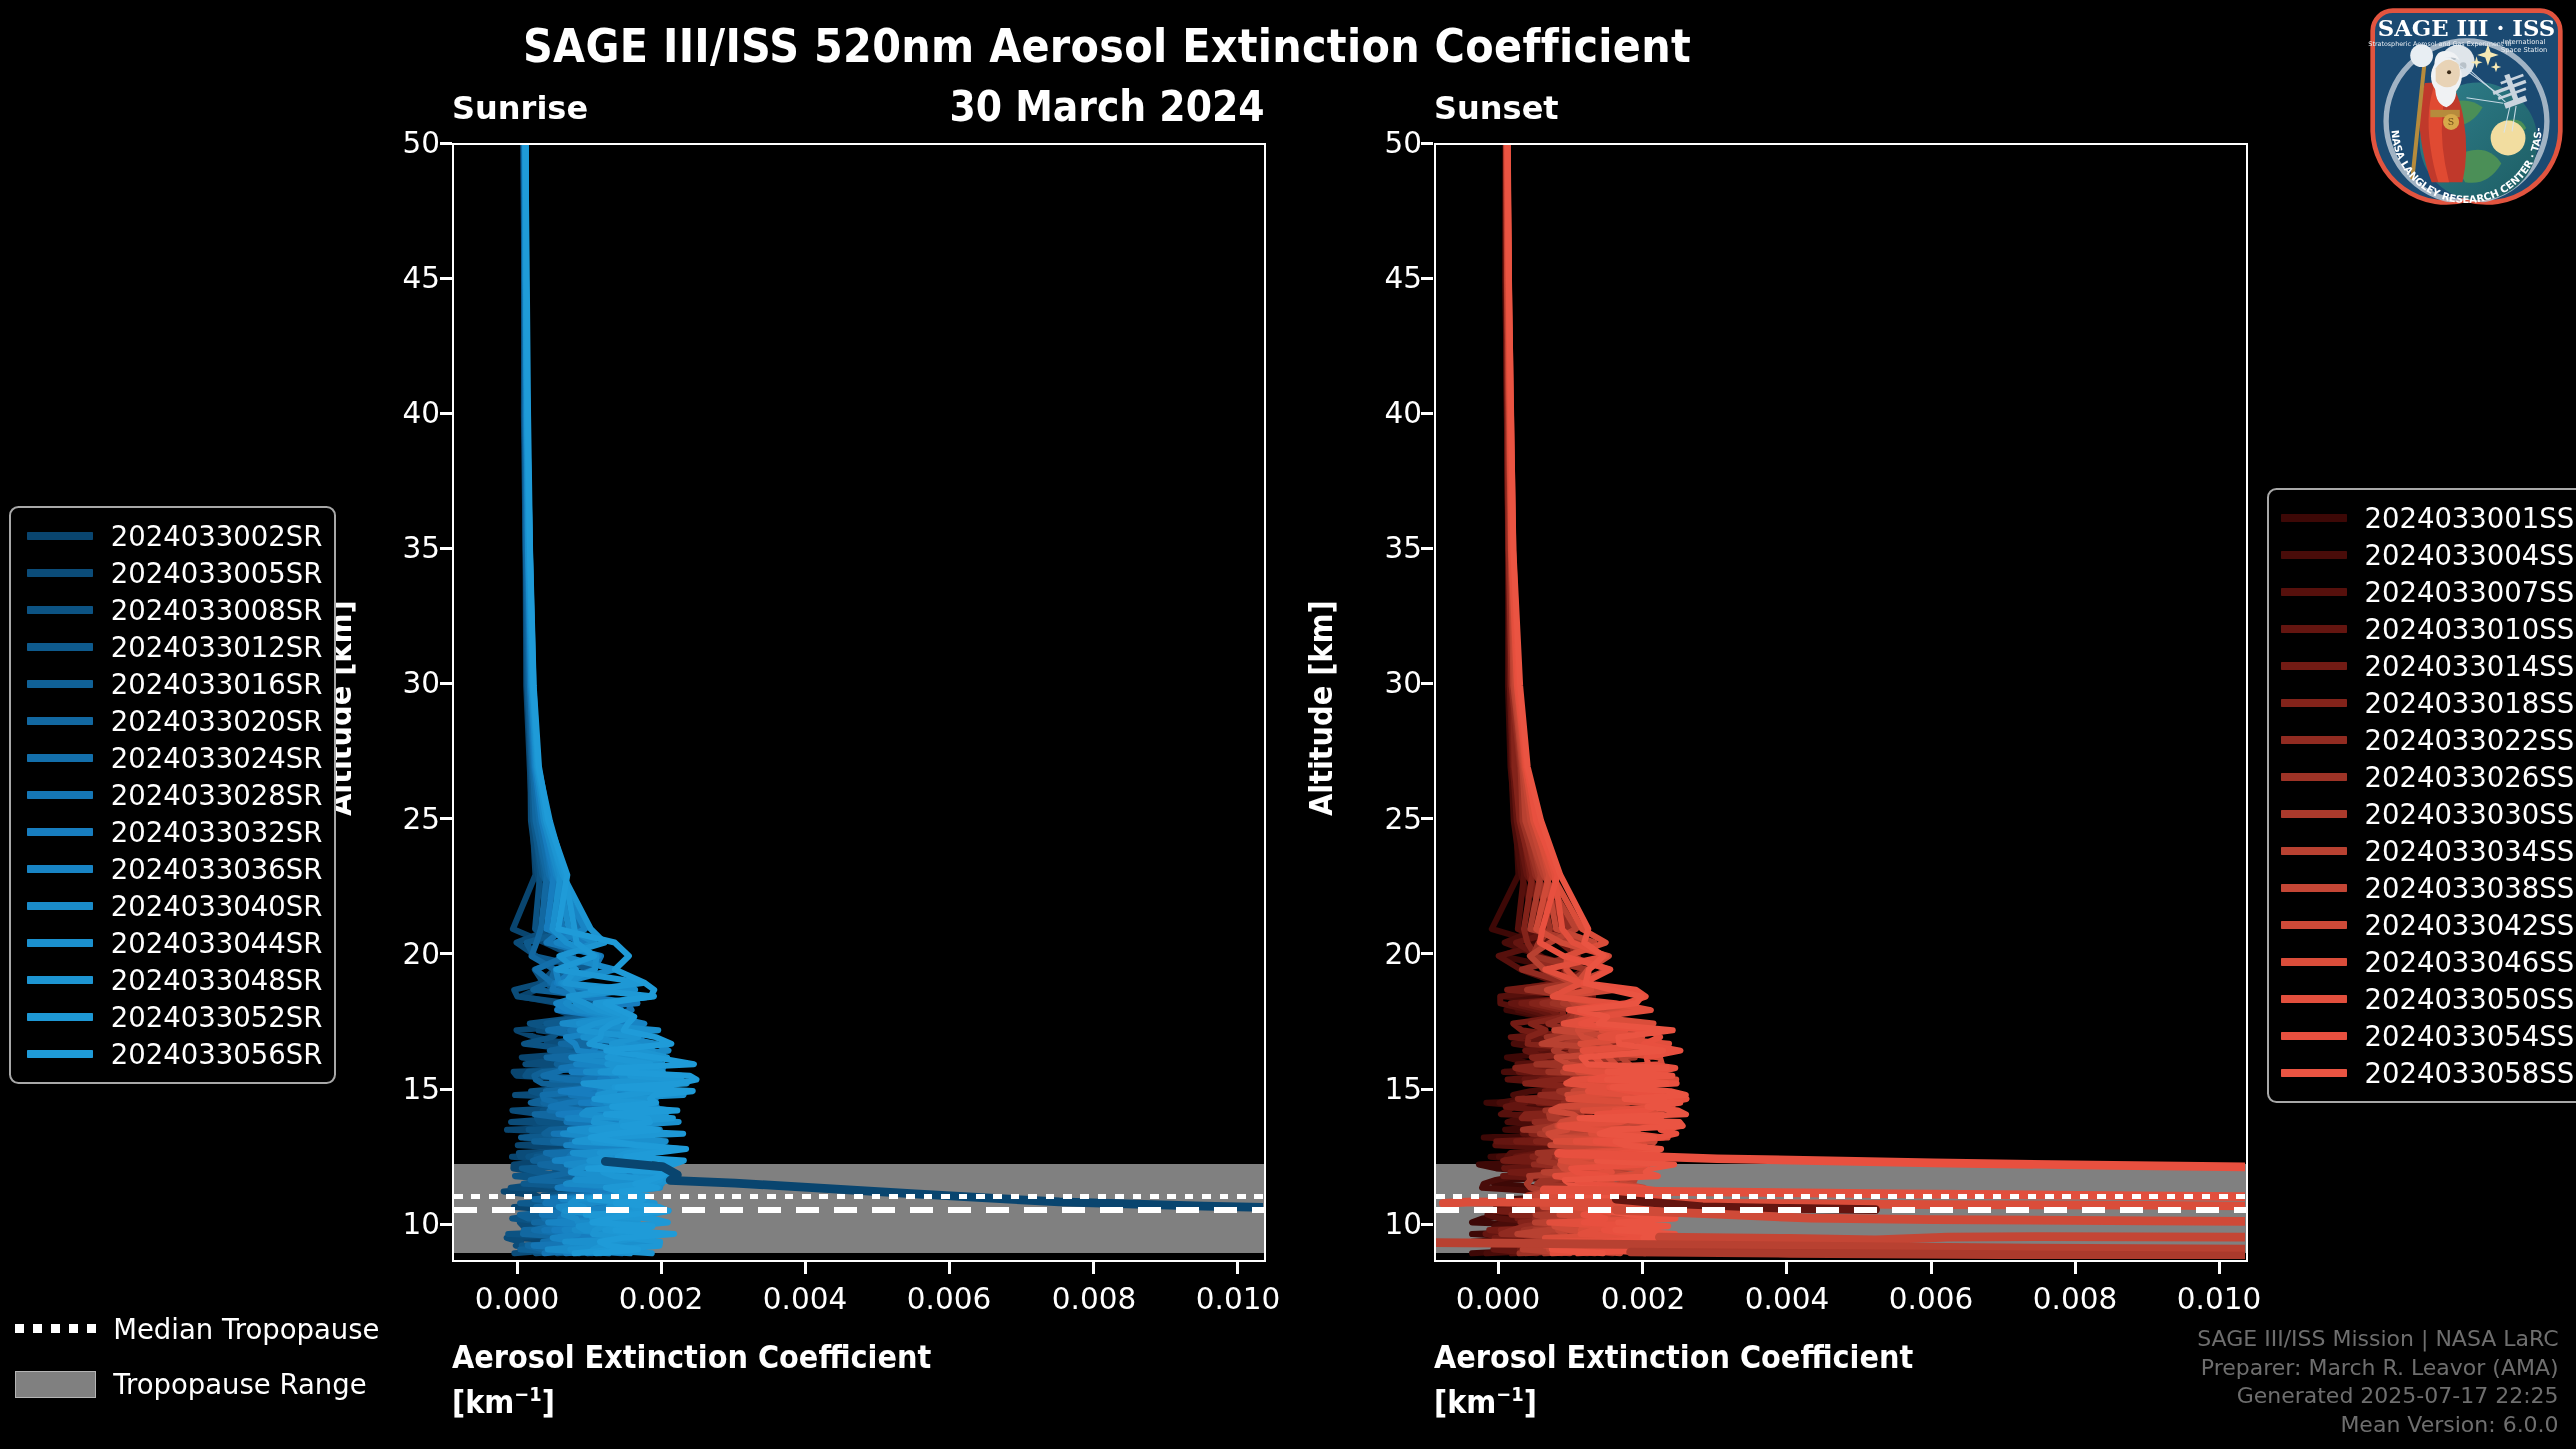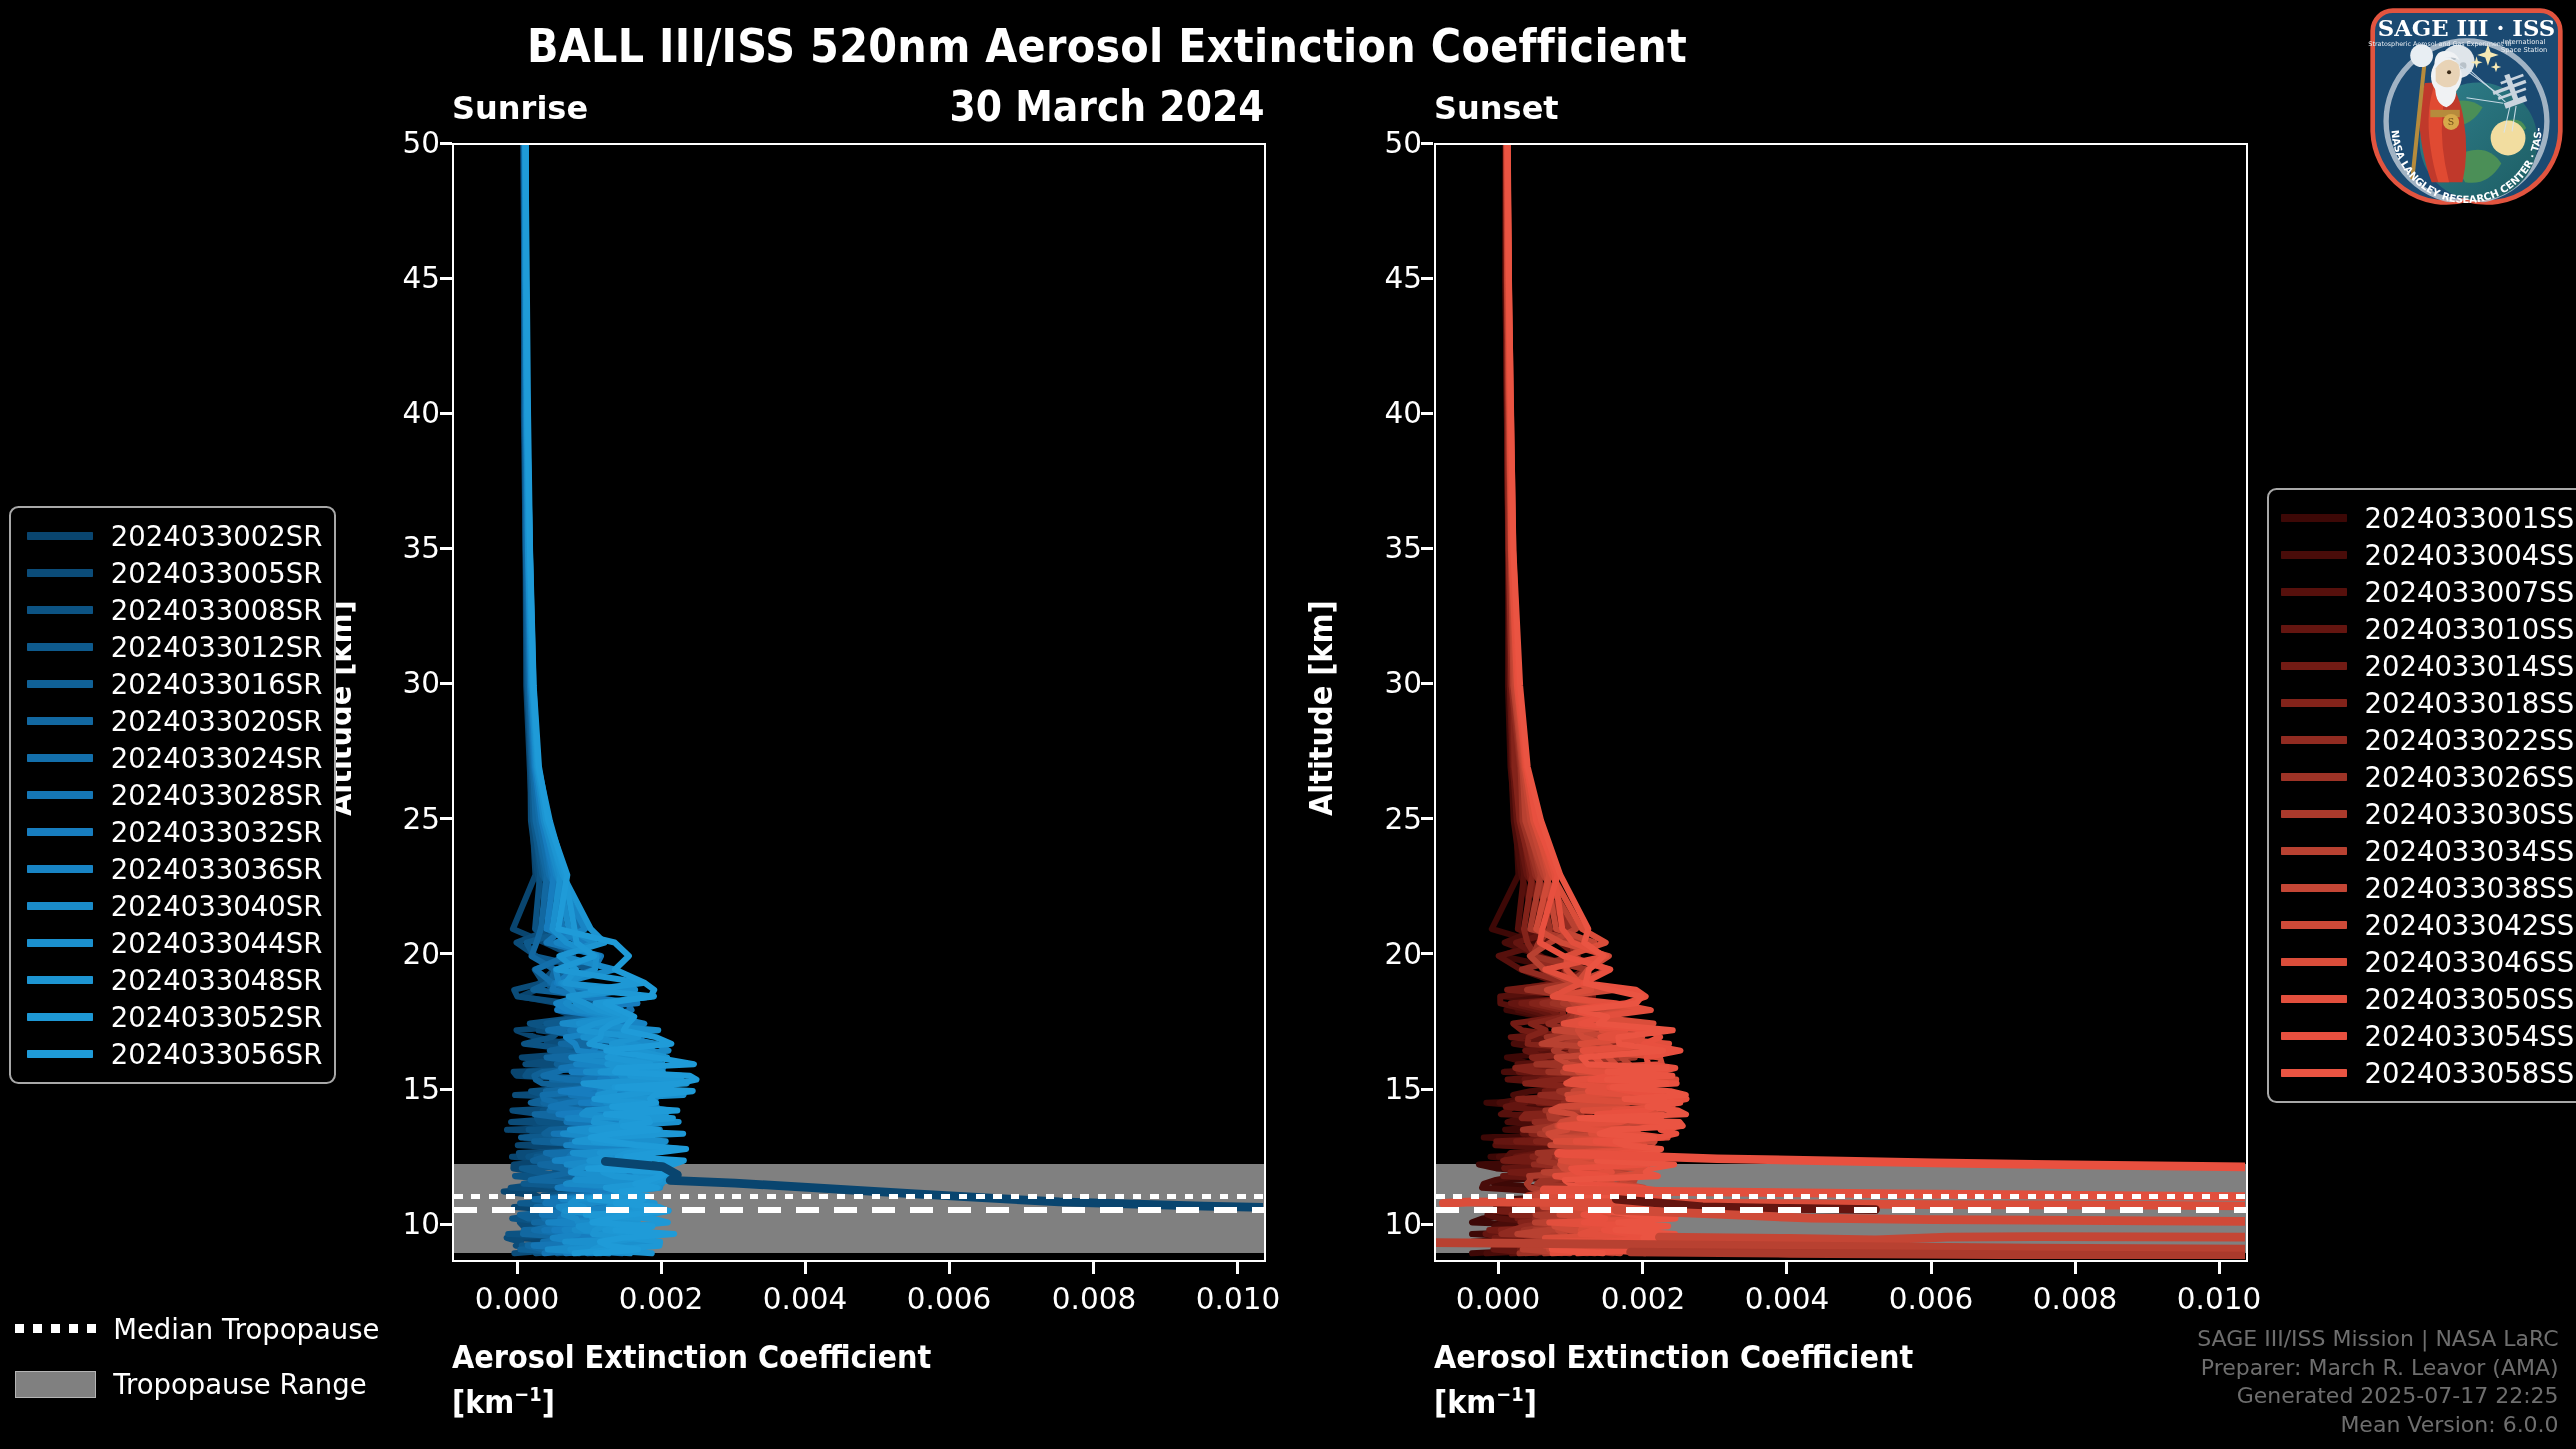--- a/index.html
+++ b/index.html
@@ -46,21 +46,21 @@
 
   
   #credits{position:absolute;right:17.4px;bottom:9.4px;text-align:right;color:#6e6e6e;font-size:22px;line-height:1.30;}
 
   
   #logo{position:absolute;right:9.4px;top:4px;width:201px;height:201px;}
 </style>
 </head>
 <body>
 
-<div id="main-title">BALL III/ISS 520nm Aerosol Extinction Coefficient</div>
+<div id="main-title">SAGE III/ISS 520nm Aerosol Extinction Coefficient</div>
 <div id="date-subtitle">30 March 2024</div>
 <div class="panel-title" id="left-panel-title" style="left: 452px; width: 814px;">Sunrise</div>
 <div class="panel-title" id="right-panel-title" style="left: 1434px; width: 814px;">Sunset</div>
 
 <div id="plot-left-wrap">
     <div class="plot-frame" style="left: 452px; top: 143px; width: 814px; height: 1119px;">
       <div class="tropo-band" style="top: 1019px; height: 89px; background: rgb(128, 128, 128);"></div>
       <svg width="809" height="1114" style="position: absolute; left: 0px; top: 0px;" viewBox="0 0 1206 1660">
         <path d="M103.4 0.0 L104.7 201.4 L104.2 402.9 L106.7 604.3 L107.7 805.8 L112.9 926.7 L116.9 1007.2 L121.4 1087.8 L87.8 1168.4 L135.1 1188.6 L177.7 1208.7 L177.6 1228.8 L127.0 1249.0 L122.9 1259.1 L99.4 1269.1 L155.9 1279.2 L155.4 1289.3 L179.7 1299.3 L210.8 1309.4 L93.1 1319.5 L120.7 1329.6 L171.5 1339.6 L235.4 1349.7 L101.0 1359.8 L188.8 1369.9 L238.3 1375.6 L88.9 1381.4 L93.2 1387.1 L192.6 1392.9 L184.7 1398.6 L176.4 1404.4 L151.3 1410.1 L218.2 1415.9 L142.5 1421.7 L208.9 1427.4 L221.5 1433.2 L211.3 1438.9 L173.7 1444.7 L198.1 1450.4 L211.5 1456.2 L221.8 1461.9 L79.0 1467.7 L226.4 1473.5 L116.4 1479.2 L170.8 1485.0 L95.1 1490.7 L209.5 1496.5 L217.5 1502.2 L86.4 1508.0 L155.5 1513.7 L89.0 1519.5 L88.5 1525.3 L125.2 1531.0 L106.9 1536.8 L189.3 1542.5 L143.3 1548.3 L163.2 1554.0 L74.0 1559.8 L121.3 1565.5 L136.7 1571.3 L185.7 1577.1 L89.4 1582.8 L171.4 1588.6 L158.6 1594.3 L219.4 1600.1 L210.8 1605.8 L209.7 1611.6 L186.9 1617.3 L119.2 1623.1 L89.8 1628.9 L189.6 1634.6 L168.3 1640.4 L125.4 1646.1 L205.0 1651.9 " fill="none" stroke="#09456f" stroke-width="9" stroke-linejoin="round" stroke-linecap="round"></path>
         <path d="M103.7 0.0 L104.8 201.4 L105.5 402.9 L106.9 604.3 L109.3 805.8 L113.9 926.7 L114.7 1007.2 L124.8 1087.8 L145.1 1168.4 L93.2 1188.6 L122.4 1208.7 L149.0 1228.8 L130.3 1249.0 L89.7 1259.1 L94.4 1269.1 L170.6 1279.2 L171.0 1289.3 L186.1 1299.3 L235.2 1309.4 L125.9 1319.5 L203.0 1329.6 L137.9 1339.6 L212.3 1349.7 L172.5 1359.8 L106.4 1369.9 L227.1 1375.6 L181.9 1381.4 L182.5 1387.1 L216.6 1392.9 L171.4 1398.6 L181.2 1404.4 L209.7 1410.1 L91.0 1415.9 L225.7 1421.7 L227.6 1427.4 L210.5 1433.2 L87.0 1438.9 L129.2 1444.7 L160.9 1450.4 L85.0 1456.2 L223.9 1461.9 L178.2 1467.7 L120.8 1473.5 L110.9 1479.2 L198.8 1485.0 L233.8 1490.7 L219.3 1496.5 L96.7 1502.2 L98.6 1508.0 L226.0 1513.7 L128.7 1519.5 L198.4 1525.3 L220.6 1531.0 L177.5 1536.8 L174.3 1542.5 L130.0 1548.3 L84.4 1554.0 L230.2 1559.8 L133.2 1565.5 L216.5 1571.3 L156.6 1577.1 L127.0 1582.8 L170.8 1588.6 L221.5 1594.3 L153.1 1600.1 L98.1 1605.8 L103.6 1611.6 L202.1 1617.3 L179.6 1623.1 L78.4 1628.9 L99.9 1634.6 L92.2 1640.4 L159.2 1646.1 L90.0 1651.9 " fill="none" stroke="#0b4c79" stroke-width="9" stroke-linejoin="round" stroke-linecap="round"></path>

